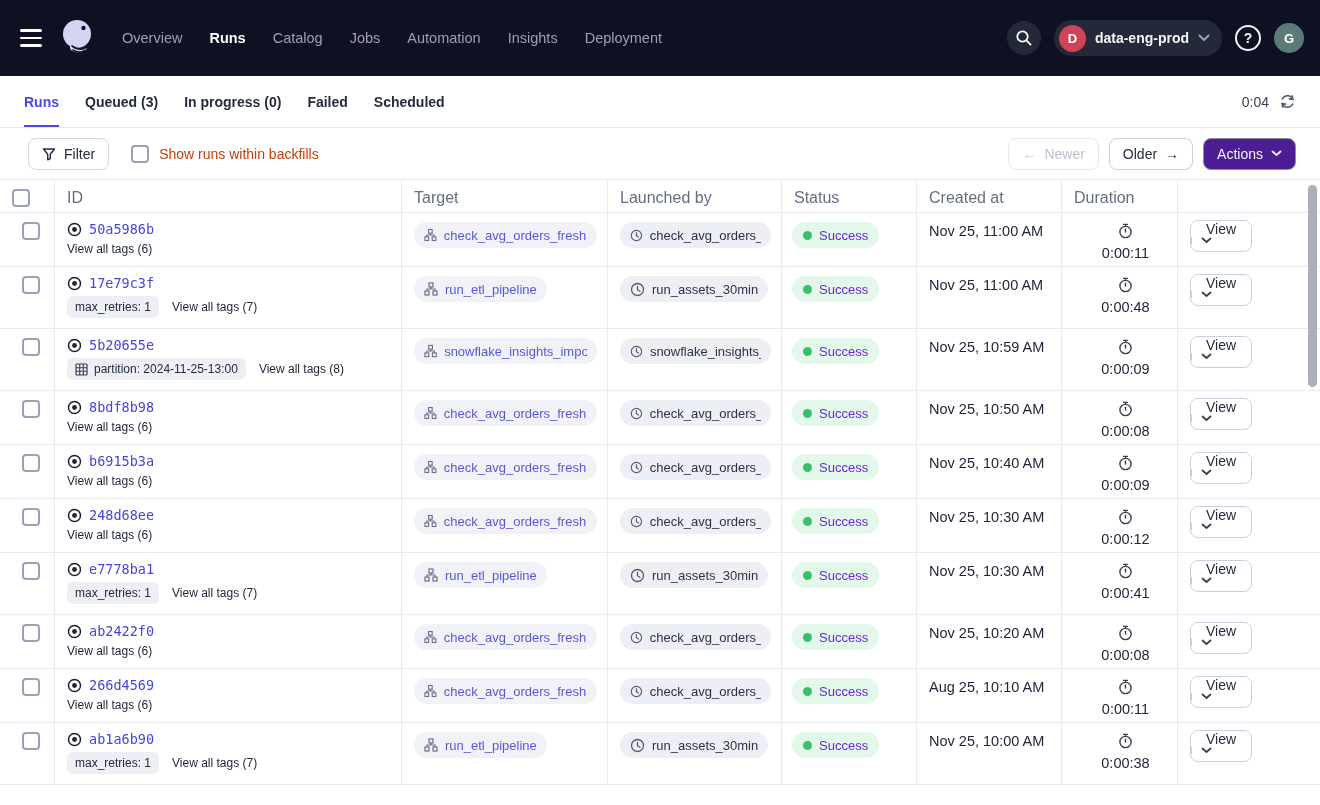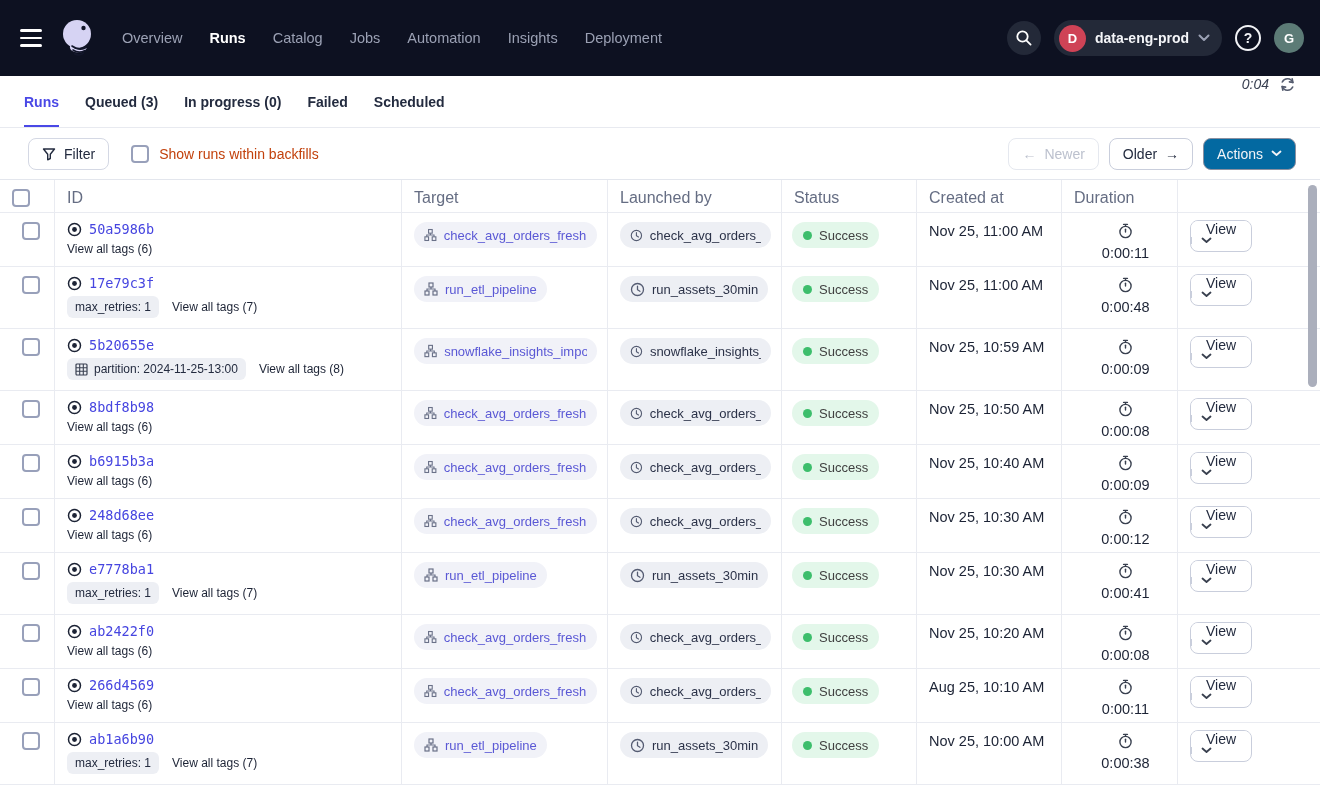--- a/index.html
+++ b/index.html
@@ -29,36 +29,36 @@
   .user-avatar { width:30px; height:30px; border-radius:50%; background:#5C7B76; color:#fff;
     font-size:13px; font-weight:600; display:flex; align-items:center; justify-content:center; cursor:pointer; }
 
   
   .tabbar { height:52px; display:flex; align-items:stretch; padding:0 24px;
     border-bottom:1px solid #E8EAF0; }
   .tabs { display:flex; gap:26px; }
   .tab { display:flex; align-items:center; font-size:14px; font-weight:600; color:#232B3F;
     cursor:pointer; border-bottom:2px solid transparent; padding-top:2px; }
   .tab.active { color:#4A48E6; border-bottom-color:#4A48E6; }
-  .tabbar-right { margin-left:auto; display:flex; align-items:flex-start; gap:10px;font-style:italic; }
+  .tabbar-right { margin-left:auto; display:flex; align-items:center; gap:10px; }
   .countdown { font-size:14px; color:#3A4152; }
 
   
   .toolbar { height:51px; display:flex; align-items:center; padding:0 24px 0 28px; }
   .btn { display:inline-flex; align-items:center; gap:8px; height:32px; padding:0 13px;
     border:1px solid #C9CEDC; border-radius:8px; background:#fff; font-size:14px;
     color:#232B3F; cursor:pointer; font-family:inherit; }
   .filter-btn { border-color:#D4D8E4; }
   .backfills { display:flex; align-items:center; gap:10px; margin-left:22px; }
   .checkbox { width:18px; height:18px; border:2px solid #98A0BA; border-radius:4px;
     background:#fff; cursor:pointer; flex:0 0 auto; }
   .backfills-label { font-size:14px; color:#c2410c; }
   .toolbar-right { margin-left:auto; display:flex; align-items:center; gap:10px; }
   .btn.disabled { color:#BCC1CE; border-color:#E5E8EF; cursor:default; }
-  .btn.gray { background:#0369a1; border-color:#8A90A1; color:#F3F4F7; }
+  .btn.gray { background:#4c1d95; border-color:#8A90A1; color:#F3F4F7; }
 
   
   .runs-table { border-top:1px solid #E3E6ED; position:relative; }
   .tr { display:grid; grid-template-columns:55px 347px 206px 174px 135px 145px 116px 1fr;
     border-bottom:1px solid #E9EBF1; align-items:start; }
   .tr > div { border-right:1px solid #E9EBF1; height:100%; min-height:100%; }
   .tr > div:last-child { border-right:none; }
   .thead { height:33px; }
   .thead > div { font-size:16px; color:#656D83; padding:9px 0 0 12px; }
   .cell-check { padding:9px 0 0 22px; }
@@ -73,21 +73,21 @@
   .cell-pill { padding:9px 10px 0 12px; }
   .pill { display:inline-flex; align-items:center; gap:7px; height:26px; padding:0 10px;
     border-radius:13px; max-width:100%; overflow:hidden; white-space:nowrap; }
   .target-pill { background:#F1F2F8; }
   .target-pill .pill-text { font-size:13px; color:#5A58D5; overflow:hidden; }
   .launched-pill { background:#EDEFF4; }
   .launched-pill .pill-text { font-size:13px; color:#2B3248; overflow:hidden; }
   .status-pill { display:inline-flex; align-items:center; gap:7px; height:26px; padding:0 11px;
     border-radius:13px; background:#E3F7EA; margin:9px 0 0 10px; }
   .status-dot { width:9px; height:9px; border-radius:50%; background:#3DBE6C; }
-  .status-text { font-size:13px; color:#404040; font-weight:500; }
+  .status-text { font-size:13px; color:#6d28d9; font-weight:500; }
   .cell-created { padding:10px 0 0 12px; font-size:14.5px; color:#1C2335; }
   .cell-duration { padding:10px 0 0 12px; display:flex; align-items:center; gap:6px;
     font-size:14.5px; color:#1C2335;flex-direction:column; }
   .cell-actions { padding:7px 0 0 12px; }
   .split-btn { display:inline-flex; height:32px; border:1px solid #C9CEDC; border-radius:8px;
     overflow:hidden; background:#fff;flex-direction:column; }
   .split-main { padding:0 15px; display:flex; align-items:center; font-size:14px; color:#232B3F;
     cursor:pointer; background:#fff; border:none; font-family:inherit; }
   .split-caret { width:30px; display:flex; align-items:center; justify-content:center;
     border-left:1px solid #C9CEDC; cursor:pointer; background:#fff; border-top:none;

